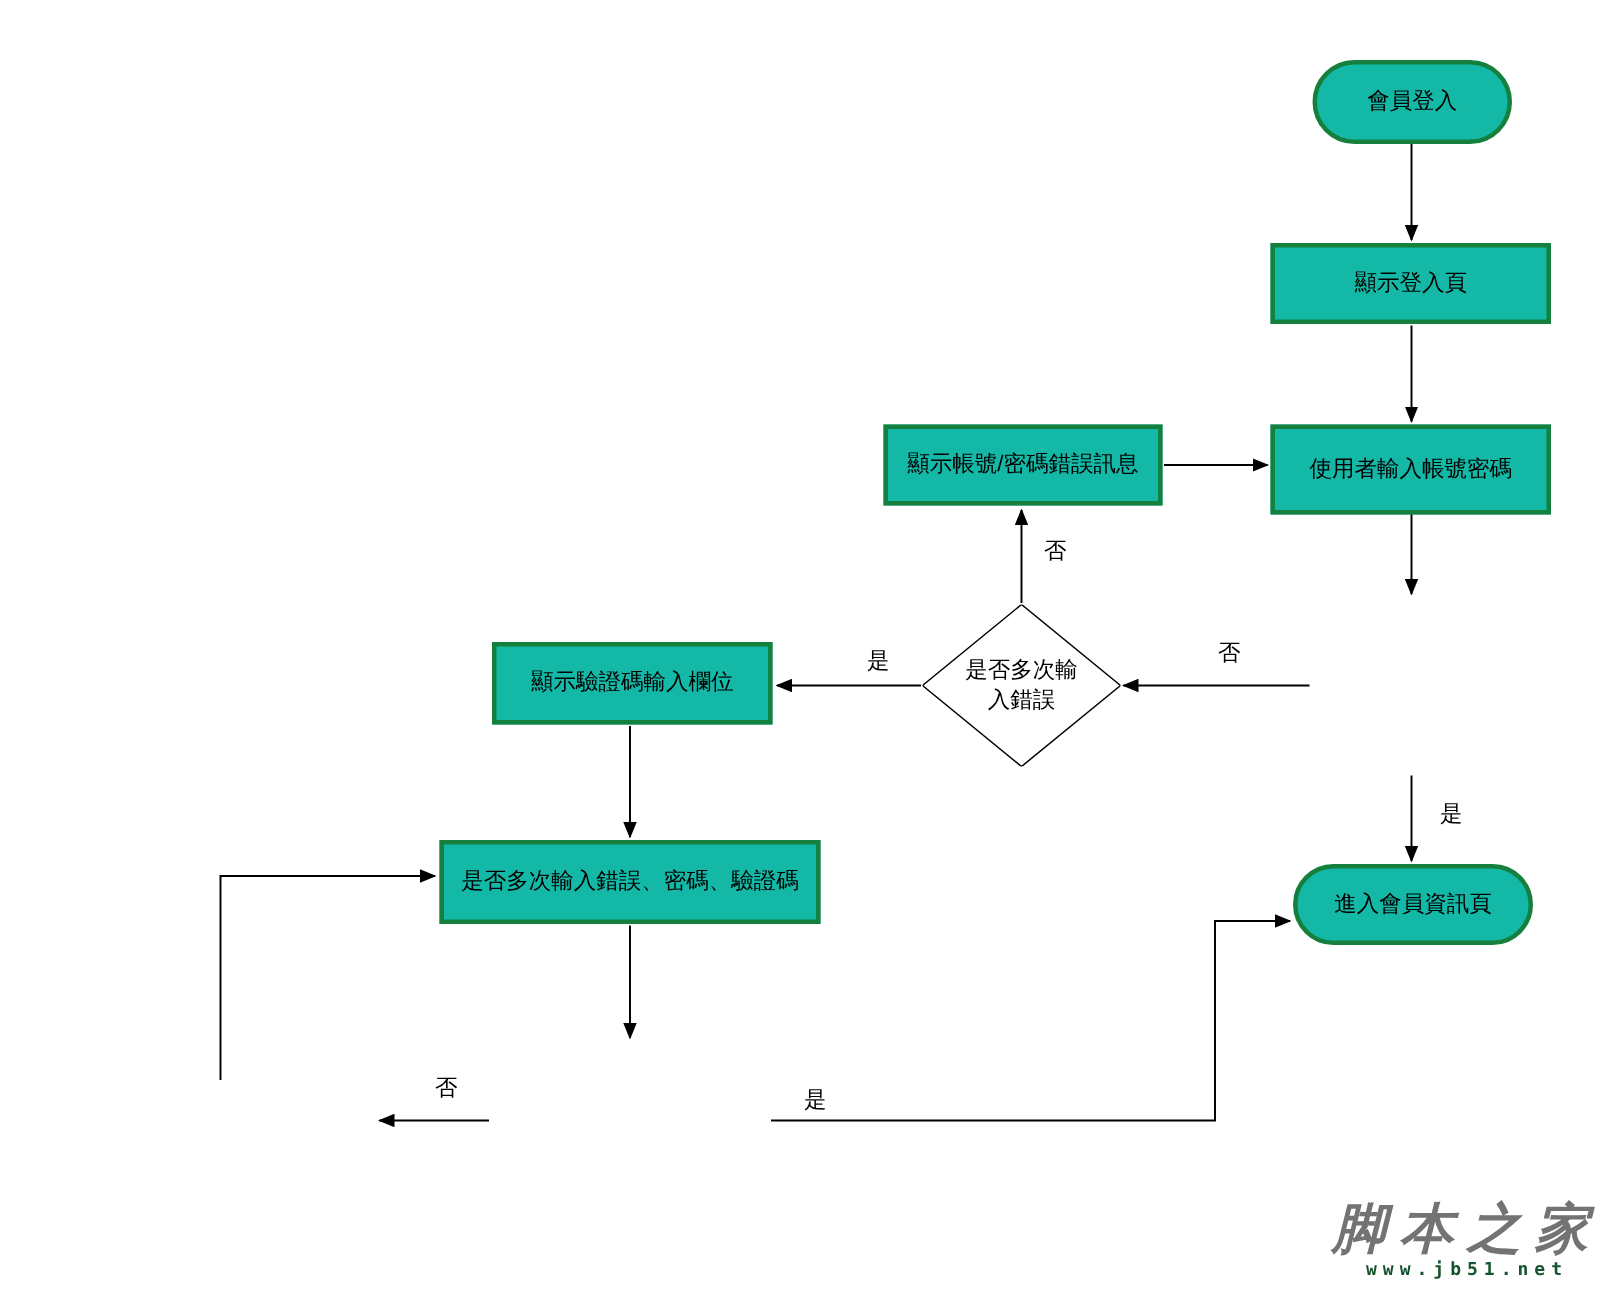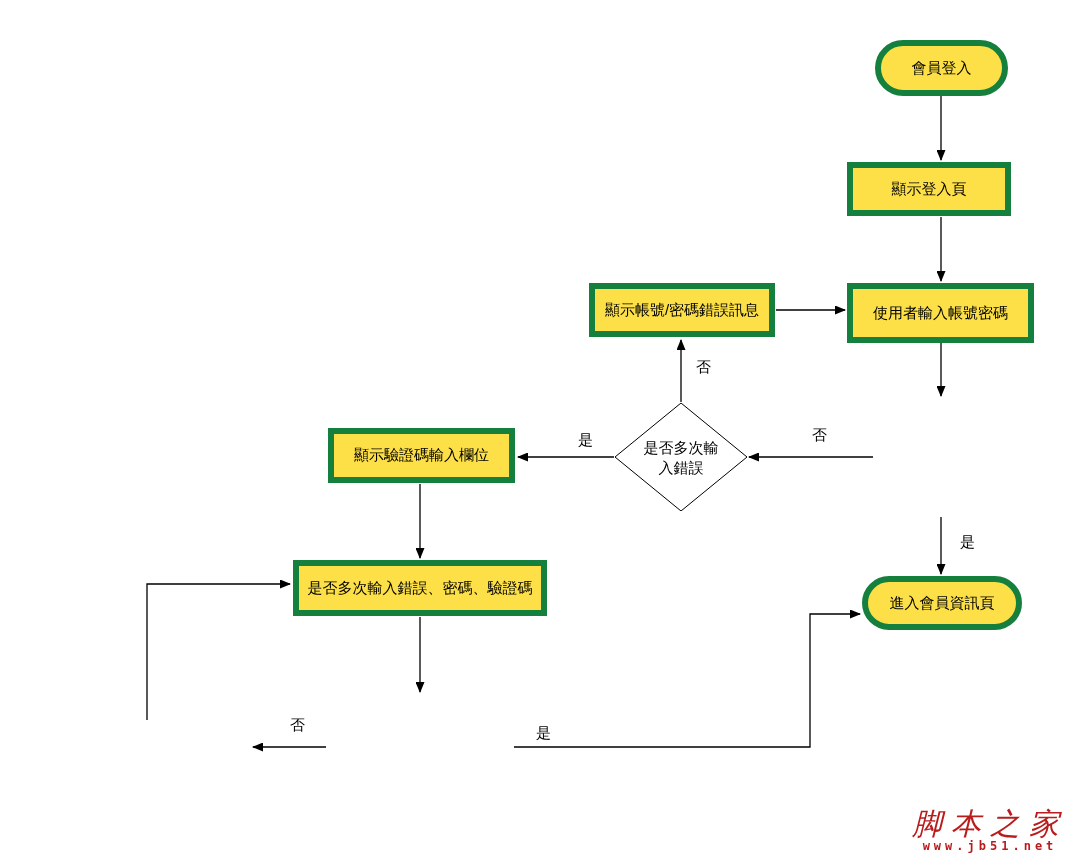--- a/index.html
+++ b/index.html
@@ -6,43 +6,43 @@
   #canvas {
     position:relative; width:1076px; height:861px; background:#ffffff;
     font-family:"Liberation Sans","DejaVu Sans",sans-serif; color:#000;
     overflow:hidden;
   }
   #connectors { position:absolute; left:0; top:0; width:1076px; height:861px; }
   .node {
     position:absolute; box-sizing:border-box;
     display:flex; align-items:center; justify-content:center;
     text-align:center; font-size:15px; line-height:1.35;
-    background:#fde047; border:6px solid #15803d;
+    background:#14b8a6; border:3px solid #15803d;
   }
   .terminator { border-radius:28px; }
   .diamond { position:absolute; border:none; background:transparent; }
   .diamond svg.shape { position:absolute; left:0; top:0; width:100%; height:100%; }
   .diamond .dlabel {
     position:absolute; left:50%; top:50%; transform:translate(-50%,-50%);
     text-align:center; font-size:15px; line-height:1.3;
   }
   .edge-label { position:absolute; font-size:15px; background:#fff; padding:0 2px; }
   #watermark { position:absolute; right:8px; bottom:8px; text-align:center; }
   #wm-title {
     font-family:"DejaVu Serif","Liberation Serif",serif;
-    font-weight:normal; font-style:italic; font-size:30px;
-    letter-spacing:9px; color:#b91c1c; line-height:1.05;
+    font-weight:bold; font-style:italic; font-size:36px;
+    letter-spacing:9px; color:#737373; line-height:1.05;
   }
   #wm-url {
     font-family:"DejaVu Sans Mono","Liberation Mono",monospace;
-    font-weight:bold; font-size:12px; letter-spacing:4px; color:#b91c1c;
+    font-weight:bold; font-size:12px; letter-spacing:4px; color:#14532d;
   }
   
   #n-start        { left:875px; top:40px;  width:133px; height:56px; }
-  #n-show-login   { left:847px; top:162px; width:164px; height:54px; }
+  #n-show-login   { left:847px; top:162px; width:187px; height:54px; }
   #n-input-cred   { left:847px; top:283px; width:187px; height:60px; }
   #n-show-error   { left:589px; top:283px; width:186px; height:54px; }
   #n-show-captcha { left:328px; top:428px; width:187px; height:55px;font-family:Liberation Serif, serif; }
   #n-input-all    { left:293px; top:560px; width:254px; height:56px; }
   #n-error-tip    { left:45px;  top:721px; width:205px; height:56px; }
   #n-enter-member { left:862px; top:576px; width:160px; height:54px; border-radius:27px; }
   #d-check-cred   { left:874px; top:398px; width:134px; height:118px; }
   #d-check-cred .dlabel   { width:88px; }
   #d-check-multi  { left:615px; top:403px; width:132px; height:108px; }
   #d-check-multi .dlabel  { width:78px; }

